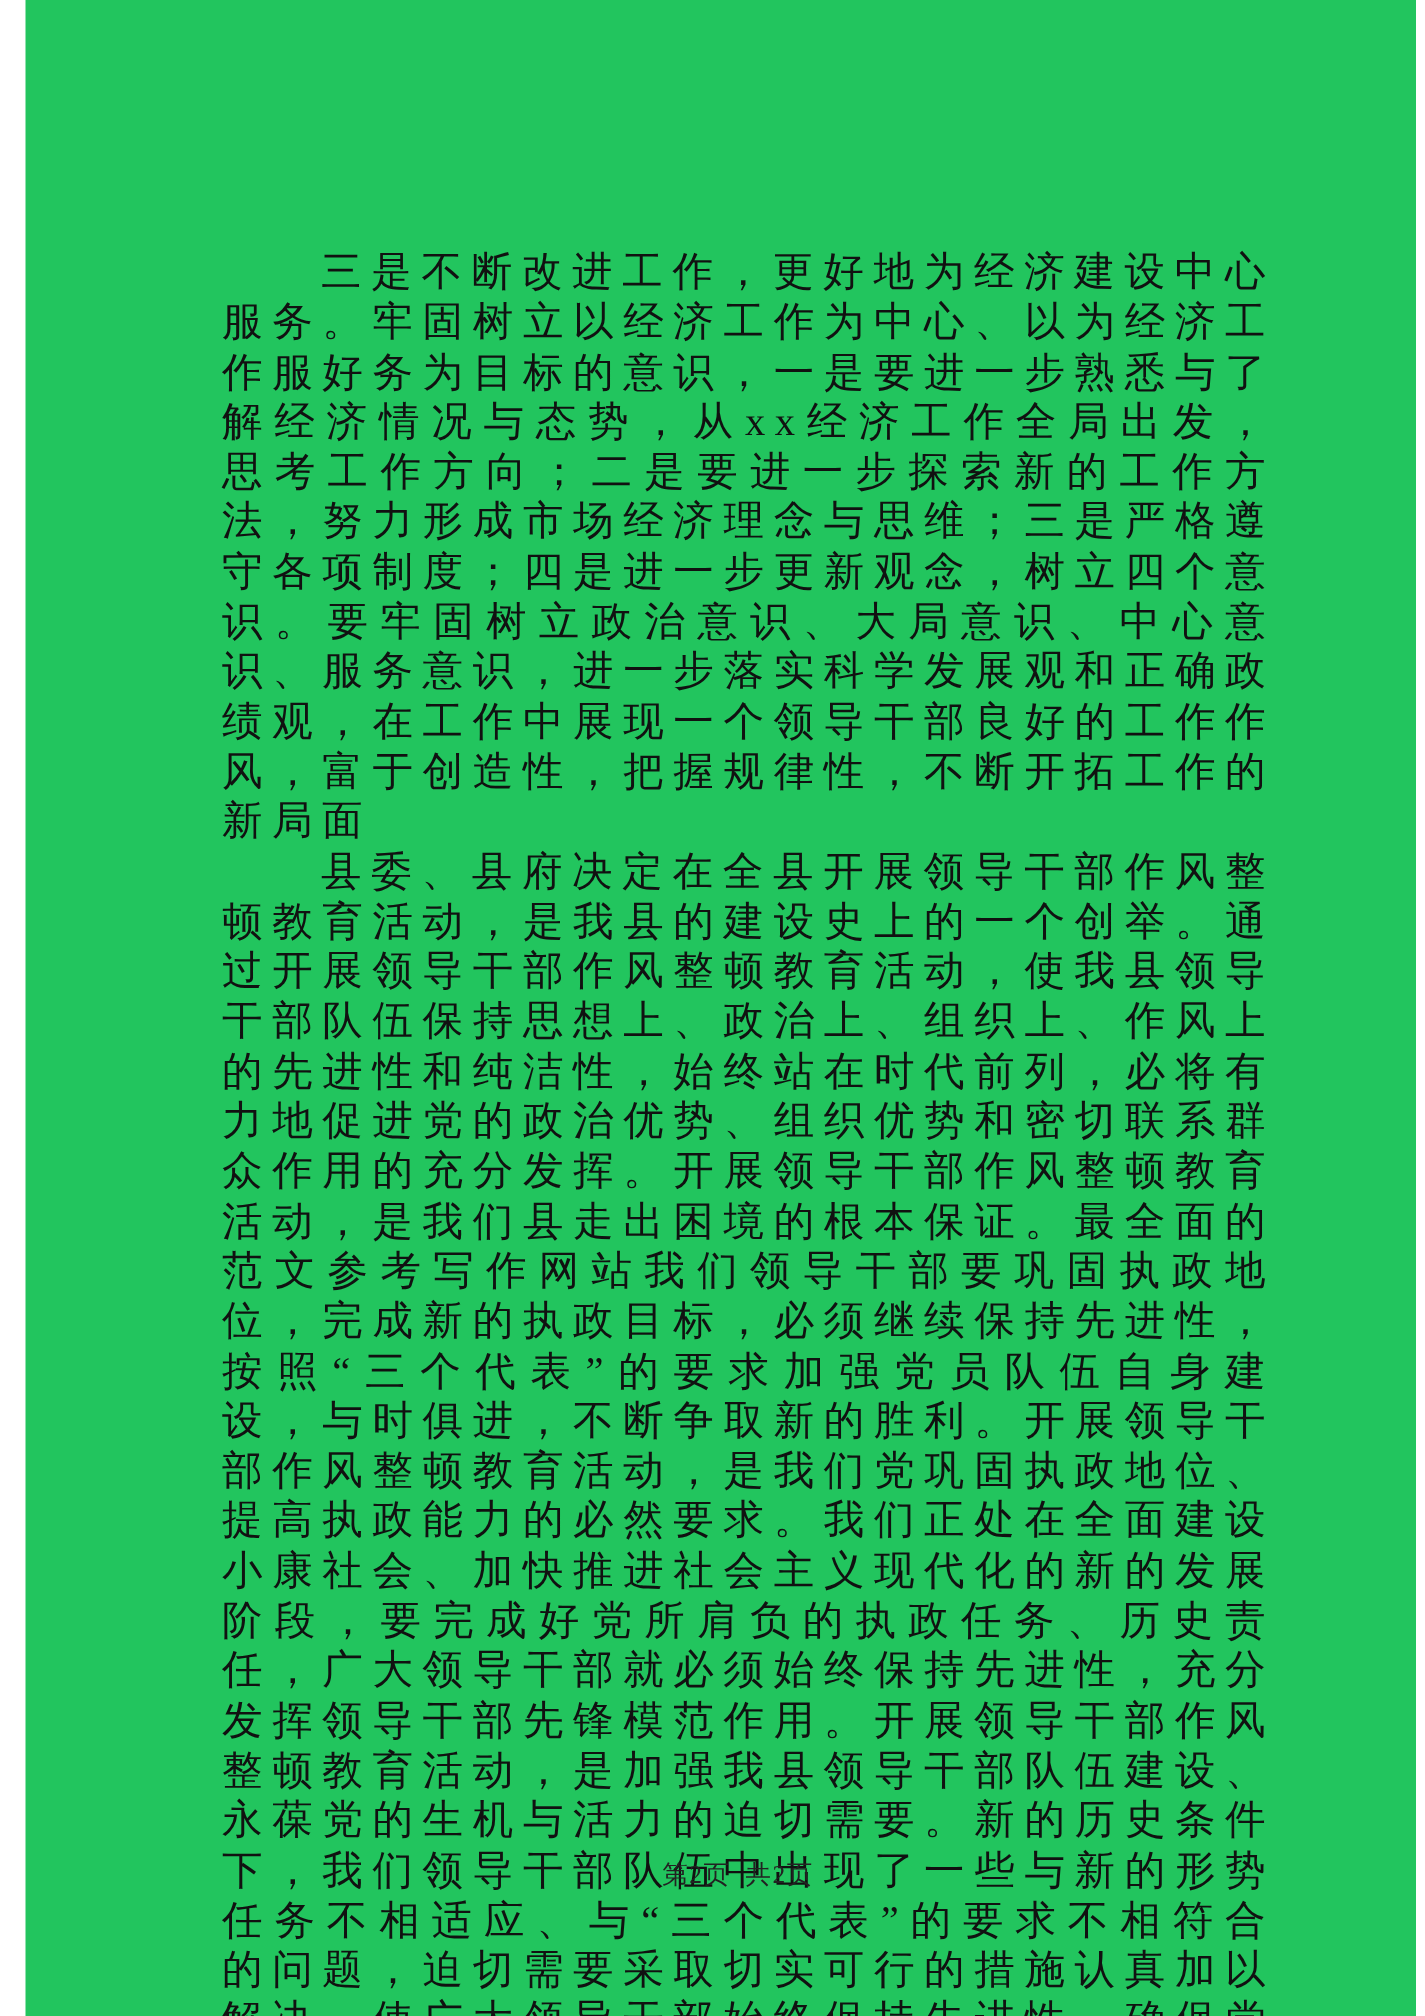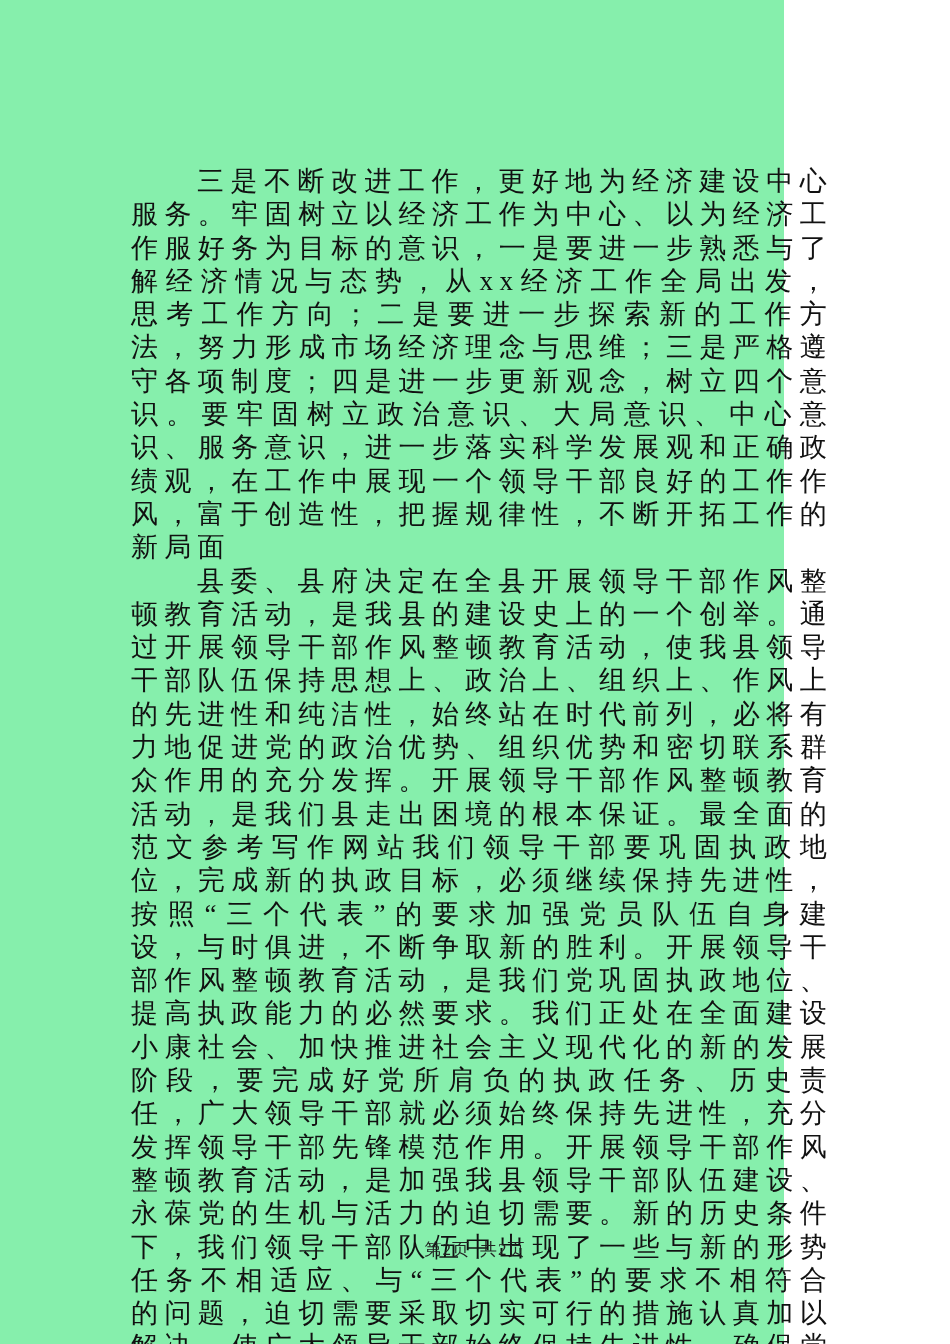--- a/index.html
+++ b/index.html
@@ -10,23 +10,23 @@
     body {
       width: 950px;
       height: 1344px;
       position: relative;
       overflow: hidden;
       font-family: "Liberation Serif", "DejaVu Serif", serif;
       color: #111111;
     }
     .page {
       position: absolute;
-      left: 0; top: 0;
-      width: 784px; height: 1344px;
-      background: #86efac;
+      left: 17px; top: 0;
+      width: 927px; height: 1344px;
+      background: #22c55e;
     }
     .body-text {
       position: absolute;
       left: 131px;
       top: 165px;
       width: 702px;
     }
     .para {
       margin: 0;
       font-size: 27px;

